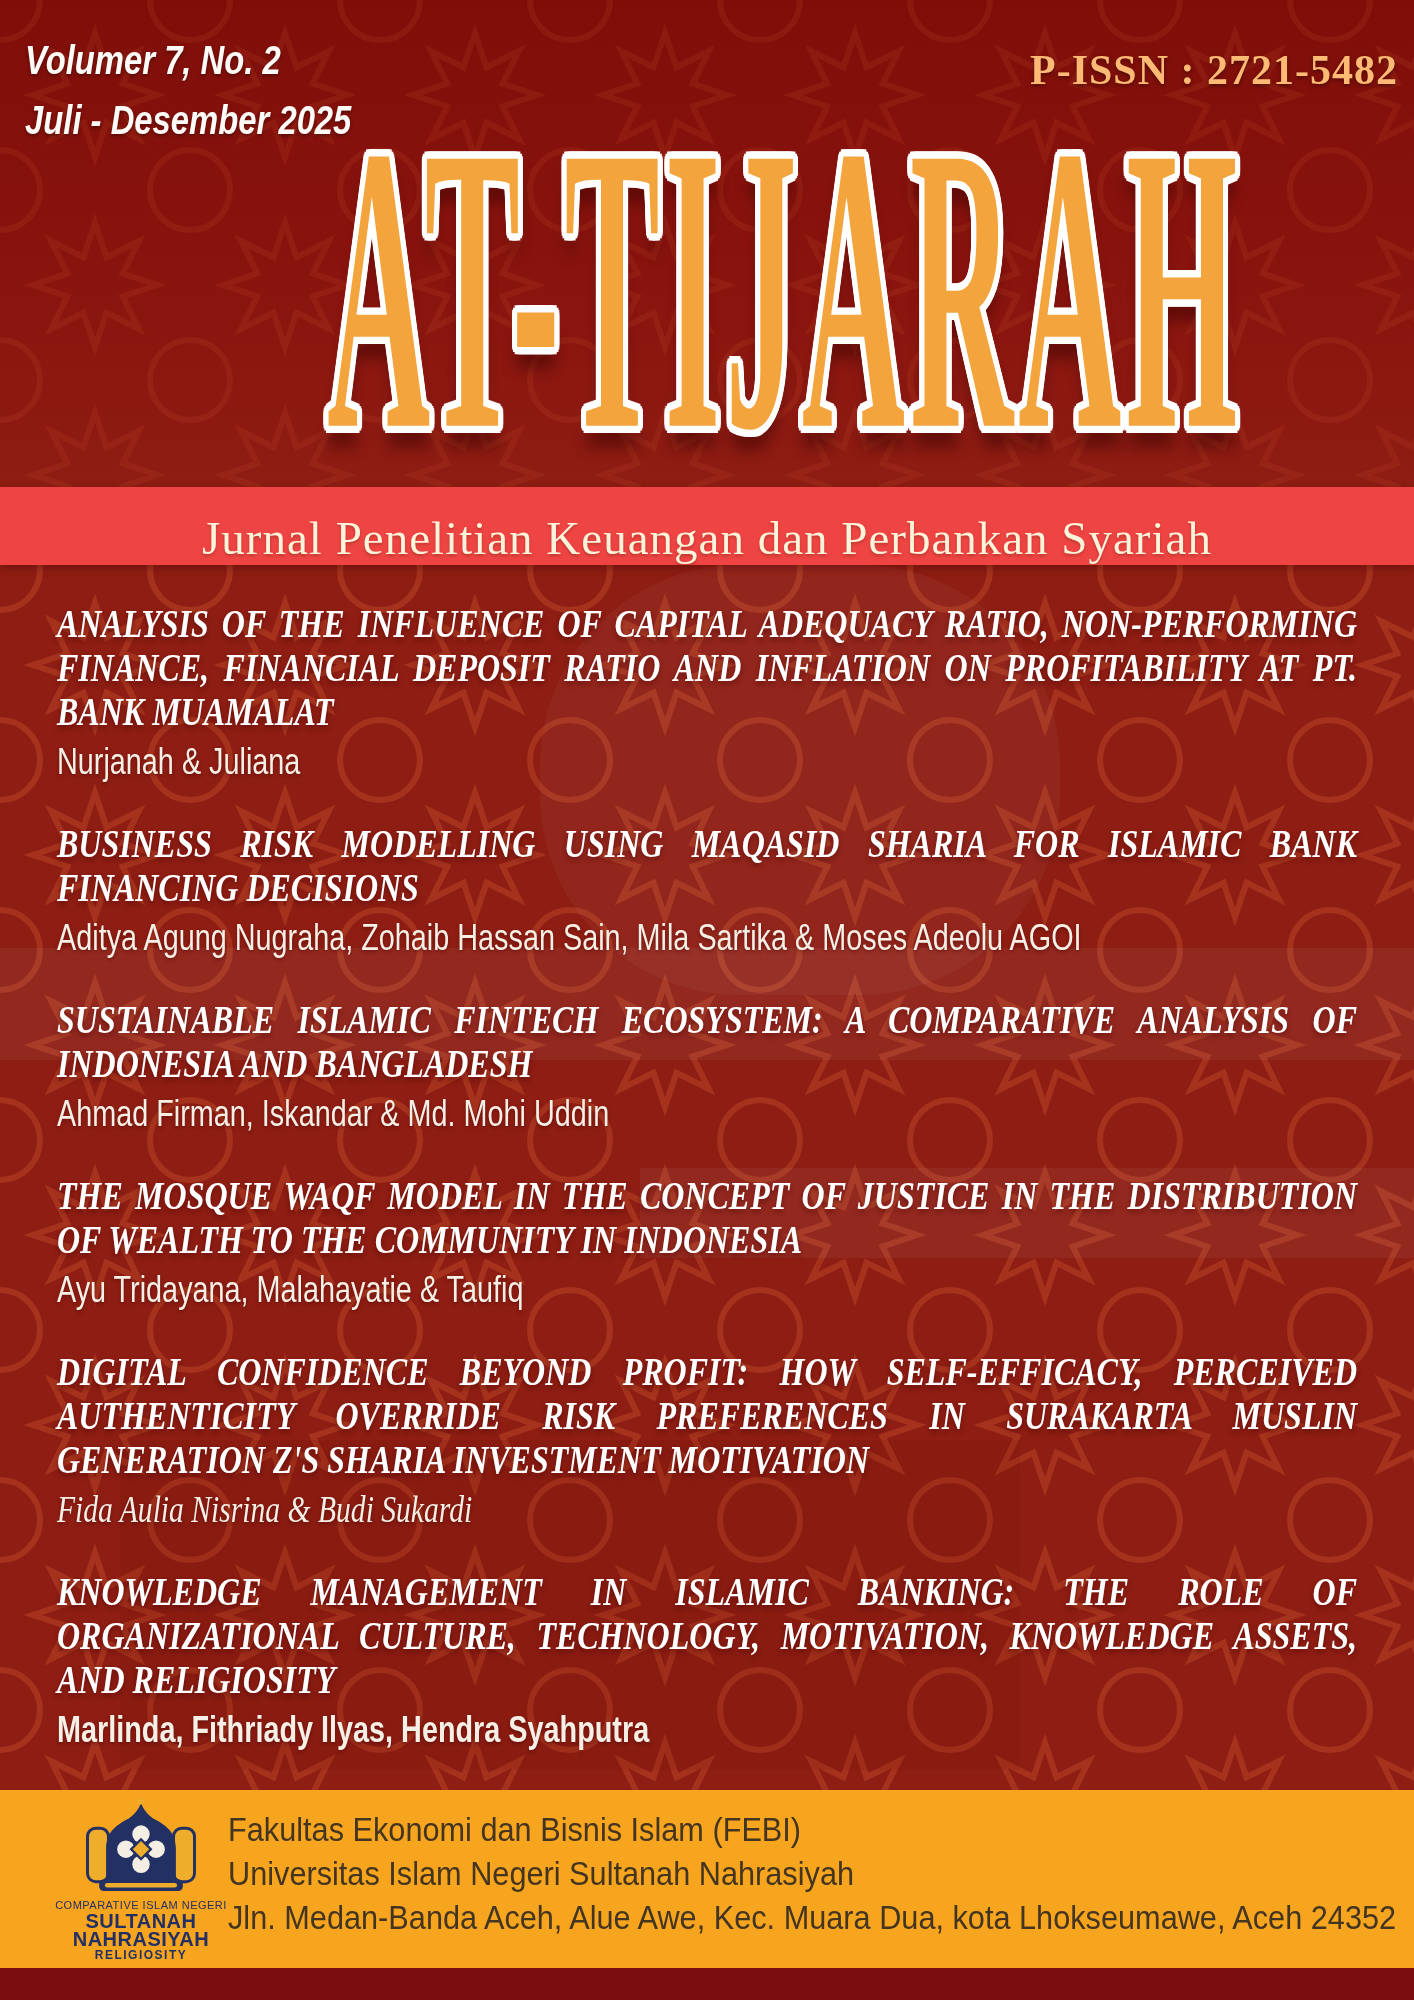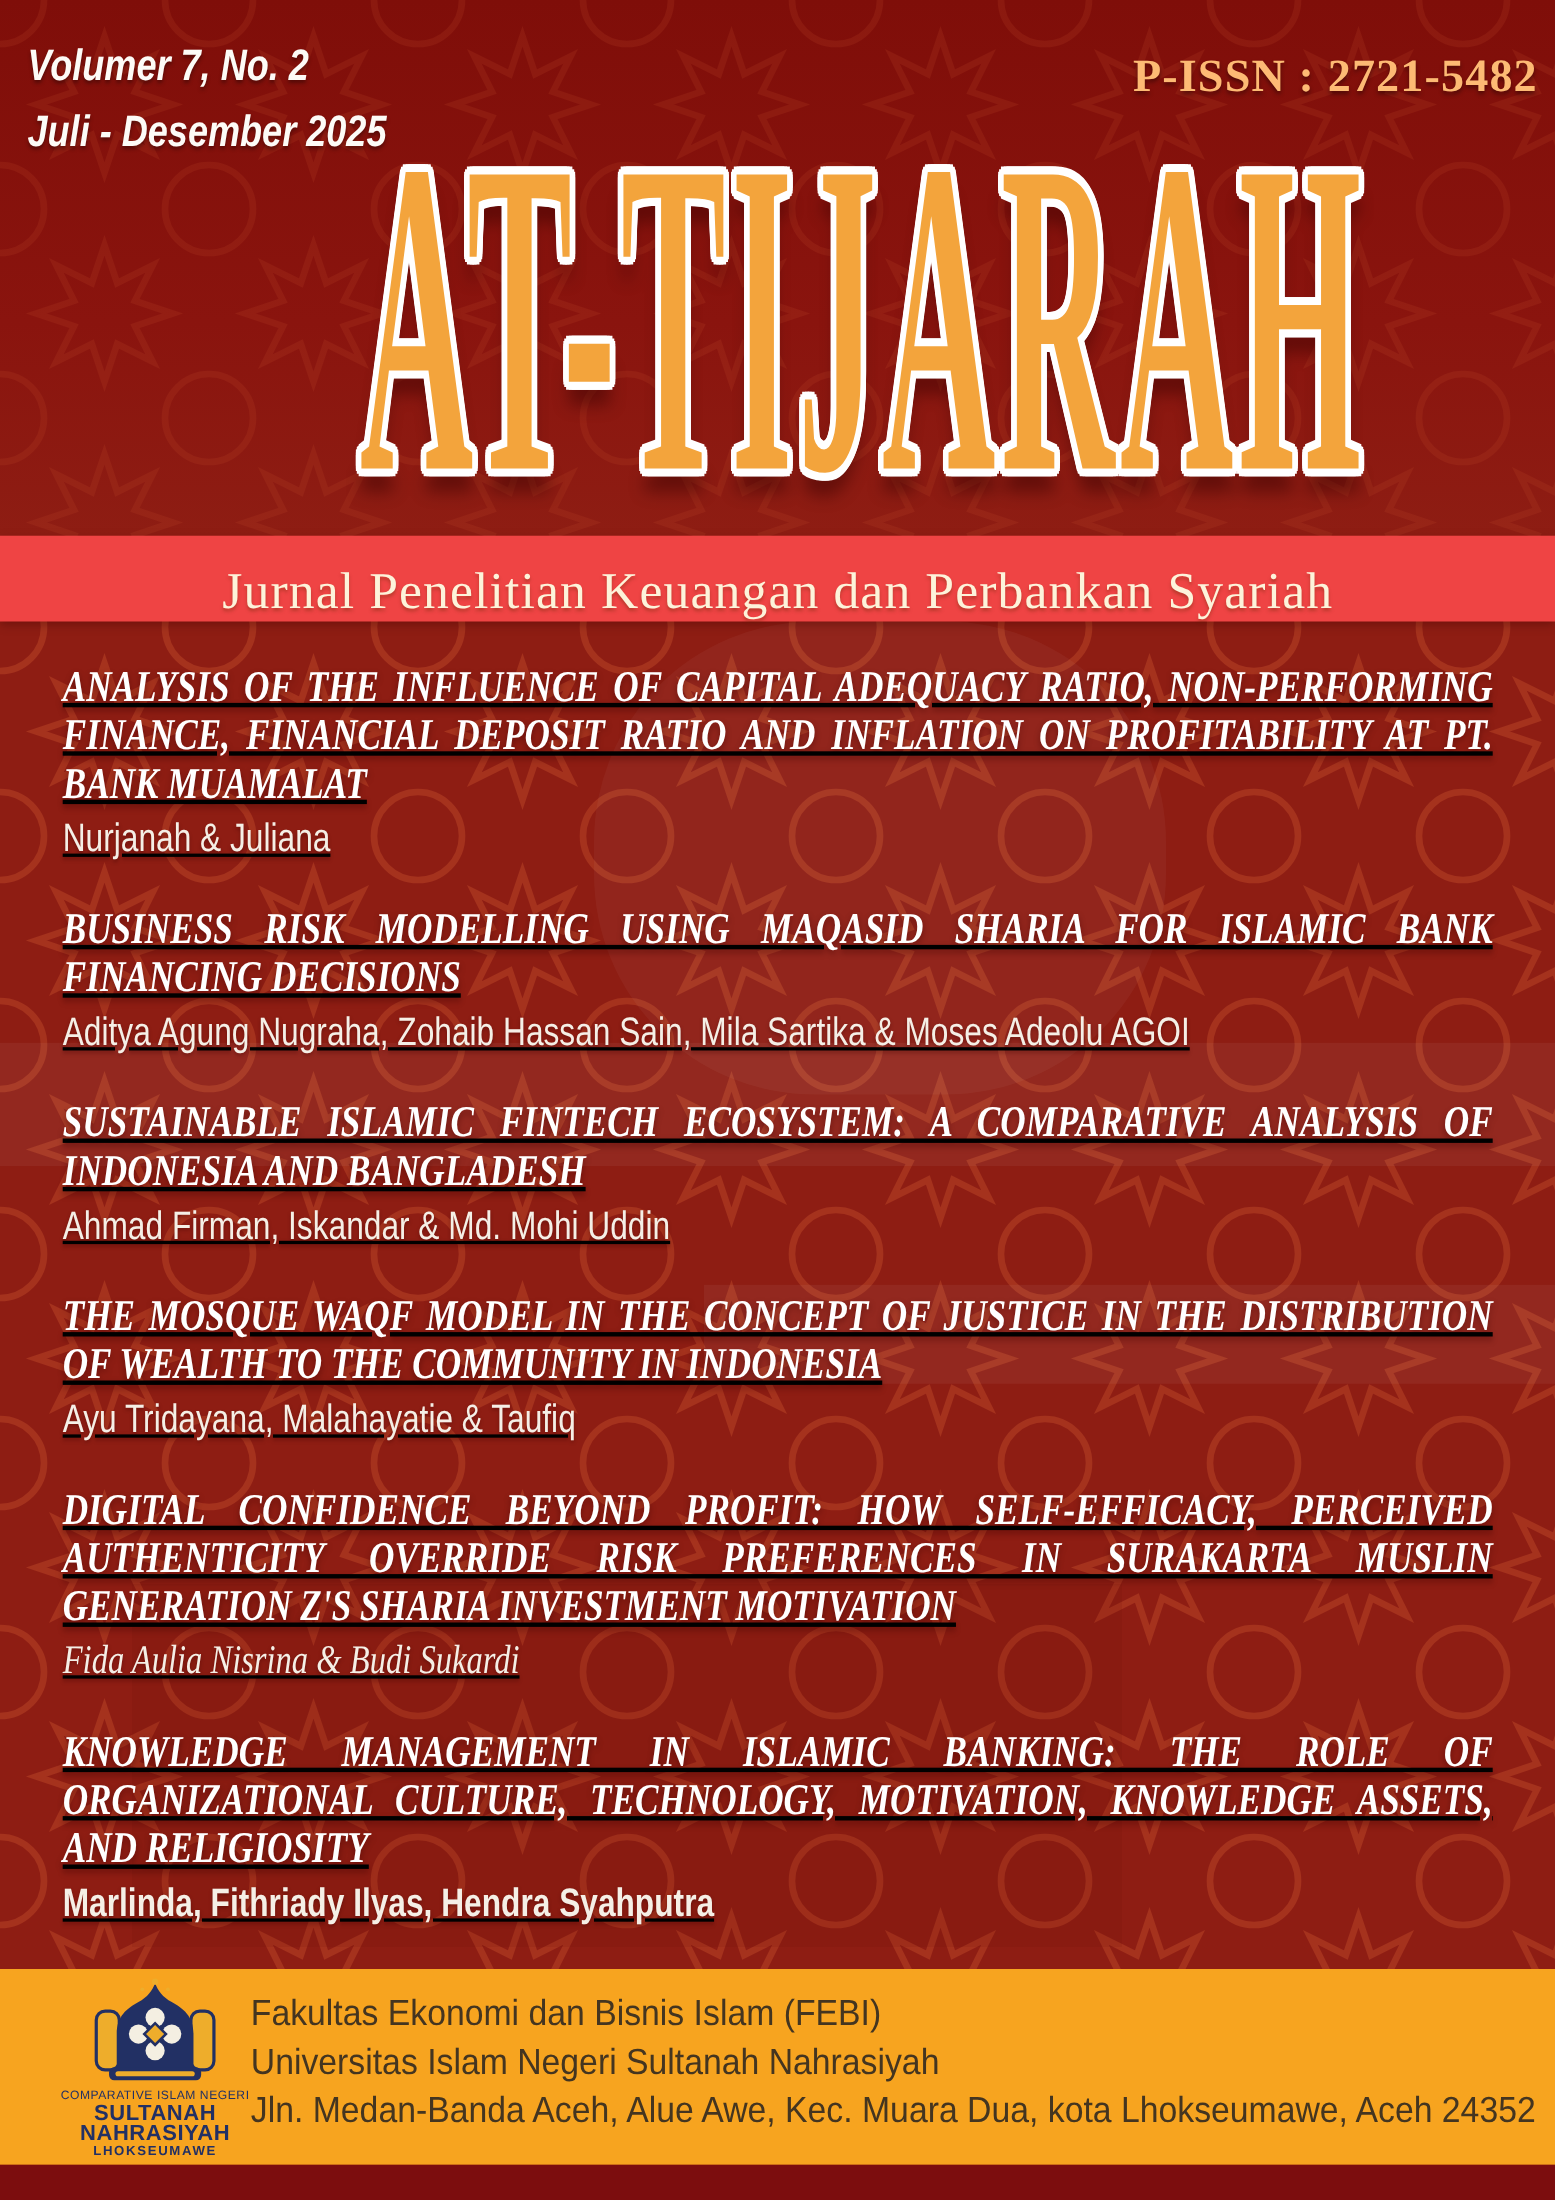--- a/index.html
+++ b/index.html
@@ -43,21 +43,21 @@
   .banner{
     position:absolute;left:0;top:487px;width:1414px;height:78px;
     background:#ef4444;display:flex;align-items:flex-end;justify-content:center;
     box-shadow:0 3px 8px rgba(60,0,0,.35);
   }
   .banner-text{
     font-family:"Liberation Serif",serif;font-size:47px;color:#fdf3da;
     letter-spacing:1px;text-shadow:0 2px 3px rgba(90,40,0,.35);white-space:nowrap;
   }
   
-  .articles{position:absolute;left:57px;top:602px;width:1300px;text-decoration:underline;}
+  .articles{position:absolute;left:57px;top:602px;width:1300px;}
   .article{margin-bottom:36px;}
   .article-inner{width:1625px;transform:scaleX(0.8);transform-origin:0 0;}
   .article-title{
     font-family:"Liberation Serif",serif;font-weight:bold;font-style:italic;
     font-size:40px;line-height:44px;color:#ffffff;
     text-align:justify;text-align-last:left;
     text-shadow:0 3px 6px rgba(60,0,0,.45);
   }
   .article-authors{
     margin-top:4px;font-size:36px;line-height:48px;color:#f5efe6;
@@ -189,21 +189,21 @@
           <rect x="-6" y="-6" width="12" height="12" transform="rotate(45)" fill="#eead2b" stroke="#223064" stroke-width="2"></rect>
         </g>
         <rect x="24" y="70" width="72" height="10" rx="4" fill="#223064"></rect>
         <rect x="29" y="73" width="62" height="4" rx="2" fill="#eead2b"></rect>
         <circle cx="60" cy="3" r="2.5" fill="#eead2b"></circle>
         <circle cx="50" cy="9" r="1.5" fill="#eead2b"></circle>
         <circle cx="70" cy="9" r="1.5" fill="#eead2b"></circle>
       </svg>
       <div class="logo-l1">COMPARATIVE ISLAM NEGERI</div>
       <div class="logo-l2">SULTANAH NAHRASIYAH</div>
-      <div class="logo-l3">LHOKSEUMAWE</div>
+      <div class="logo-l3">RELIGIOSITY</div>
     </div>
     <div class="footer-text">
       <div>Fakultas Ekonomi dan Bisnis Islam (FEBI)</div>
       <div>Universitas Islam Negeri Sultanah Nahrasiyah</div>
       <div>Jln. Medan-Banda Aceh, Alue Awe, Kec. Muara Dua, kota Lhokseumawe, Aceh 24352</div>
     </div>
   </div>
 
   <div class="bottom-strip"></div>
 

